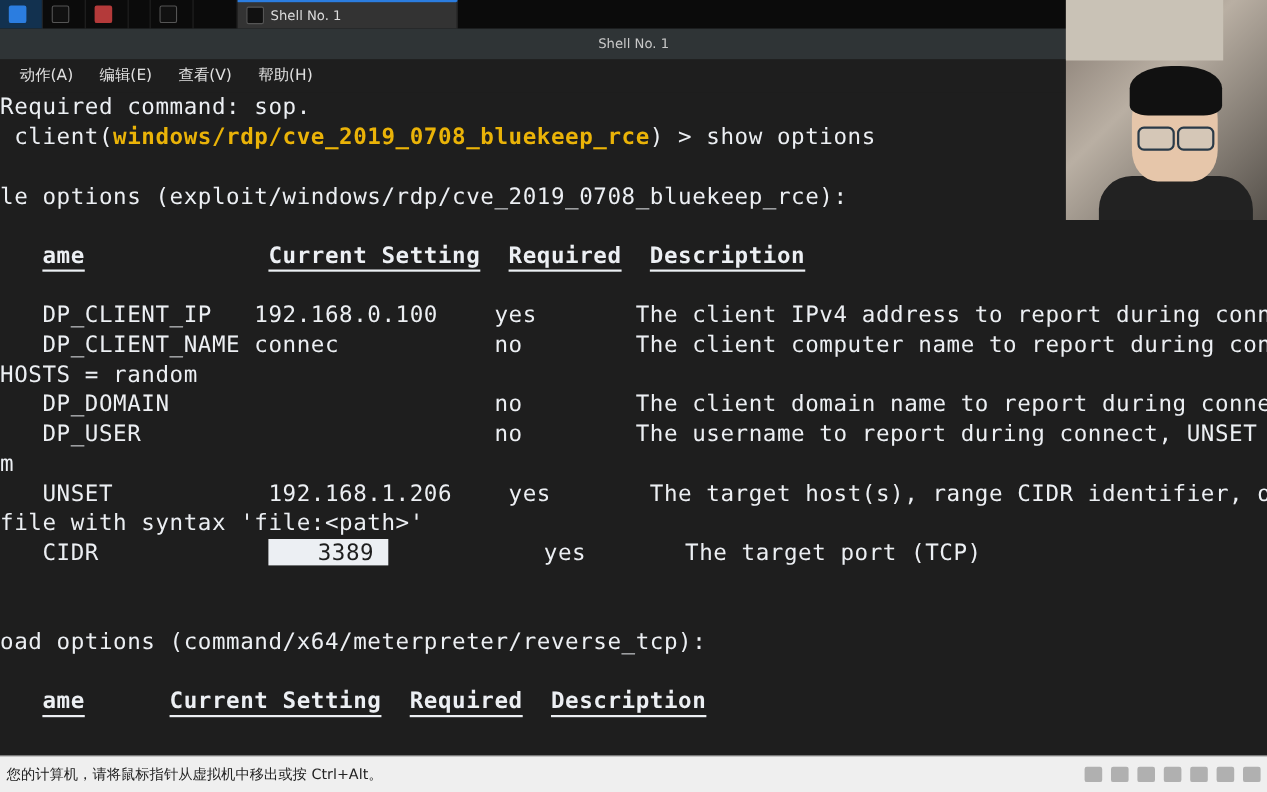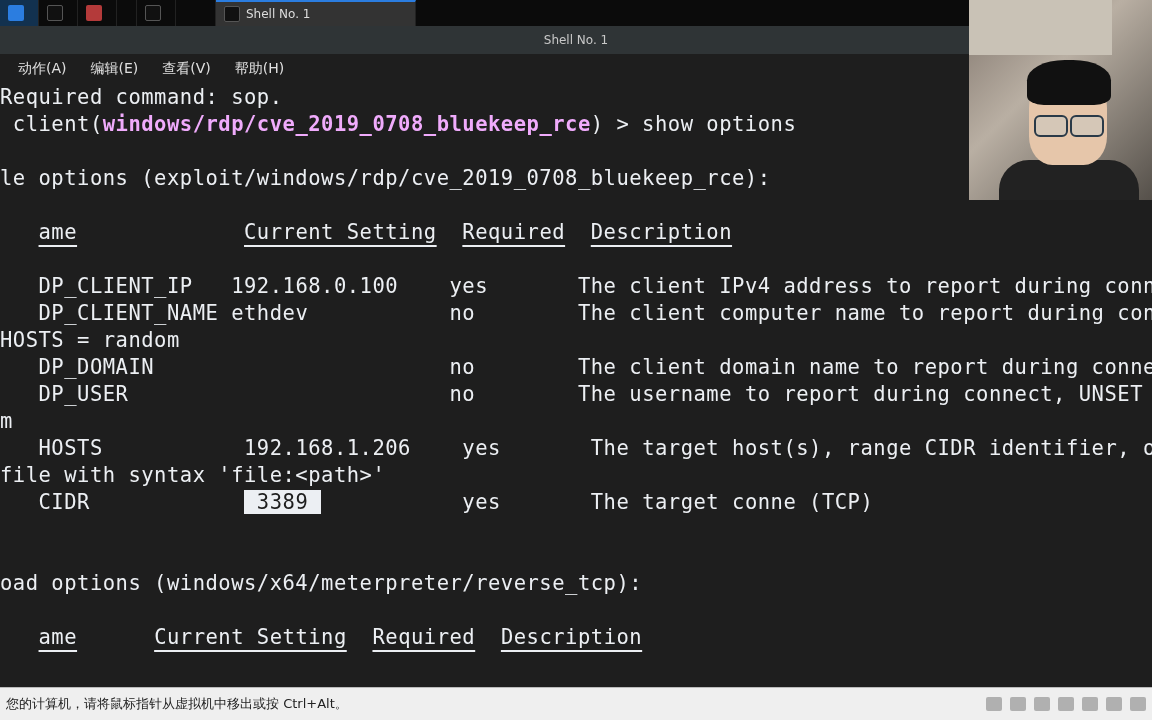--- a/index.html
+++ b/index.html
@@ -12,23 +12,23 @@
   .panel .ticon { width:16px; height:16px; margin-right:6px; display:inline-block; border-radius:2px; }
   .panel .spacer { flex:1; }
   .panel .clock { padding:0 10px; }
   
   .titlebar { position:absolute; top:26px; left:0; right:0; height:28px; background:#2f3436; display:flex; align-items:center; justify-content:center; color:#c9c9c9; font-size:12px; font-family:"DejaVu Sans",sans-serif; }
   
   .menubar { position:absolute; top:54px; left:0; right:0; height:30px; background:#1e1e1e; display:flex; align-items:center; color:#e0e0e0; font-size:14px; font-family:"DejaVu Sans",sans-serif; padding:0 8px; }
   .menubar .menu { padding:4px 10px; margin-right:4px; cursor:default;text-align:right; }
   
   .term { position:absolute; top:84px; left:0; right:0; bottom:28px; background:#1e1e1e; color:#eceff3; font-size:20.5px; line-height:27px; letter-spacing:0.5px; white-space:pre; overflow:hidden; }
-  .term .red { color:#f0abfc; font-weight:bold;text-align:center; }
-  .term .u { text-decoration:underline; text-underline-offset:6px; }
-  .term .hl { background:#eceff3; color:#1e1e1e; }
+  .term .red { color:#eab308; font-weight:bold;text-align:center; }
+  .term .u { text-decoration:underline; text-underline-offset:6px;font-weight:bold; }
+  .term .hl { background:#eceff3; color:#1e1e1e;padding-left:32px; }
   
   .statusbar { position:absolute; bottom:0; left:0; right:0; height:28px; background:#efefef; color:#222; font-size:13px; font-family:"DejaVu Sans",sans-serif; display:flex; align-items:center; padding:16px 6px; border-top:1px solid #bbb; }
   .statusbar .spacer { flex:1; }
   .statusbar .sicon { width:16px; height:14px; margin-left:8px; background:#b0b0b0; border-radius:2px; }
   
   .webcam { position:absolute; top:0; right:0; width:183px; height:200px; background:linear-gradient(135deg,#82776e 0%,#b9afa3 40%,#55504a 100%); }
   .webcam .head { position:absolute; top:70px; left:60px; width:78px; height:95px; background:#e6c6aa; border-radius:40% 40% 30% 30%; }
   .webcam .hair { position:absolute; top:60px; left:58px; width:84px; height:45px; background:#111; border-radius:45% 45% 20% 20%; }
   .webcam .glasses { position:absolute; top:115px; left:65px; width:70px; height:18px; }
   .webcam .glasses::before,.webcam .glasses::after { content:""; position:absolute; width:30px; height:18px; border:2px solid #2a3a48; border-radius:6px; background:rgba(180,200,210,0.35); }
@@ -74,31 +74,31 @@
 </div>
 
 <div class="term"><span>Required command: sop.</span>
 <span><span> client(</span><span class="red">windows/rdp/cve_2019_0708_bluekeep_rce</span><span>) &gt; show options</span></span>
 <span></span>
 <span>le options (exploit/windows/rdp/cve_2019_0708_bluekeep_rce):</span>
 <span></span>
 <span>   <span class="u">ame</span>             <span class="u">Current Setting</span>  <span class="u">Required</span>  <span class="u">Description</span></span>
 <span></span>
 <span>   <span>DP_CLIENT_IP</span>   <span>192.168.0.100</span>    <span>yes</span>       <span>The client IPv4 address to report during conne</span></span>
-<span>   <span>DP_CLIENT_NAME</span> <span>ethdev</span>           <span>no</span>        <span>The client computer name to report during conn</span></span>
+<span>   <span>DP_CLIENT_NAME</span> <span>connec</span>           <span>no</span>        <span>The client computer name to report during conn</span></span>
 <span>HOSTS = random</span>
 <span>   <span>DP_DOMAIN</span>                       <span>no</span>        <span>The client domain name to report during connec</span></span>
 <span>   <span>DP_USER</span>                         <span>no</span>        <span>The username to report during connect, UNSET =</span></span>
 <span>m</span>
-<span>   <span>HOSTS</span>           <span>192.168.1.206</span>    <span>yes</span>       <span>The target host(s), range CIDR identifier, or </span></span>
+<span>   <span>UNSET</span>           <span>192.168.1.206</span>    <span>yes</span>       <span>The target host(s), range CIDR identifier, or </span></span>
 <span>file with syntax 'file:&lt;path&gt;'</span>
-<span>   <span>CIDR</span>            <span class="hl"> <span>3389</span> </span>           <span>yes</span>       <span>The target conne (TCP)</span></span>
+<span>   <span>CIDR</span>            <span class="hl"> <span>3389</span> </span>           <span>yes</span>       <span>The target port (TCP)</span></span>
 <span></span>
 <span></span>
-<span>oad options (windows/x64/meterpreter/reverse_tcp):</span>
+<span>oad options (command/x64/meterpreter/reverse_tcp):</span>
 <span></span>
 <span>   <span class="u">ame</span>      <span class="u">Current Setting</span>  <span class="u">Required</span>  <span class="u">Description</span></span>
 </div>
 
 <div class="statusbar">
   <span>您的计算机，请将鼠标指针从虚拟机中移出或按 Ctrl+Alt。</span>
   <div class="spacer"></div>
   <span class="sicon"></span>
   <span class="sicon"></span>
   <span class="sicon"></span>

